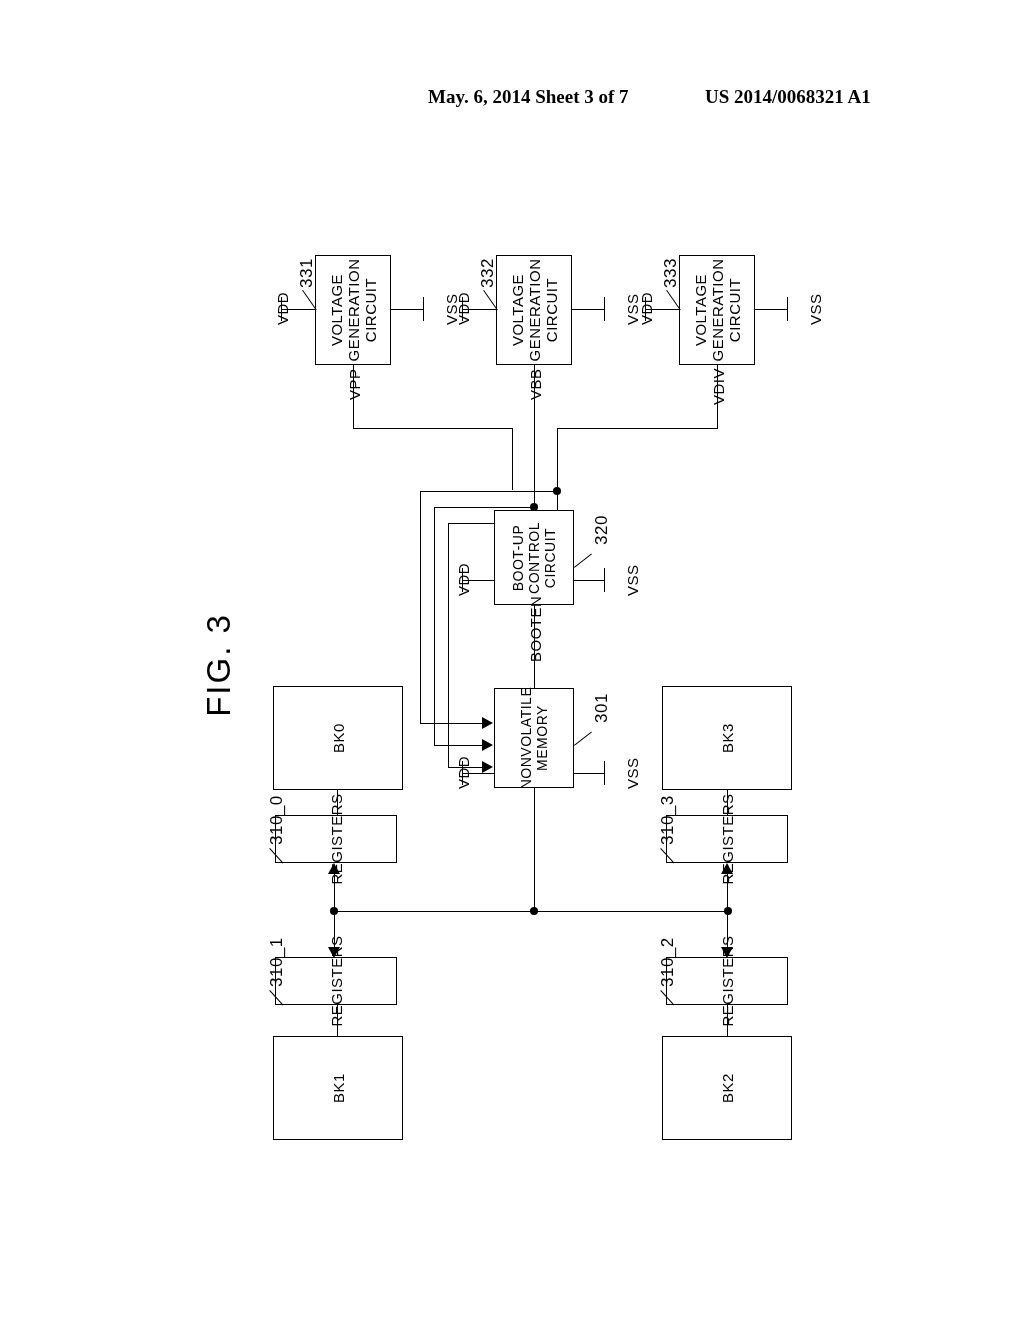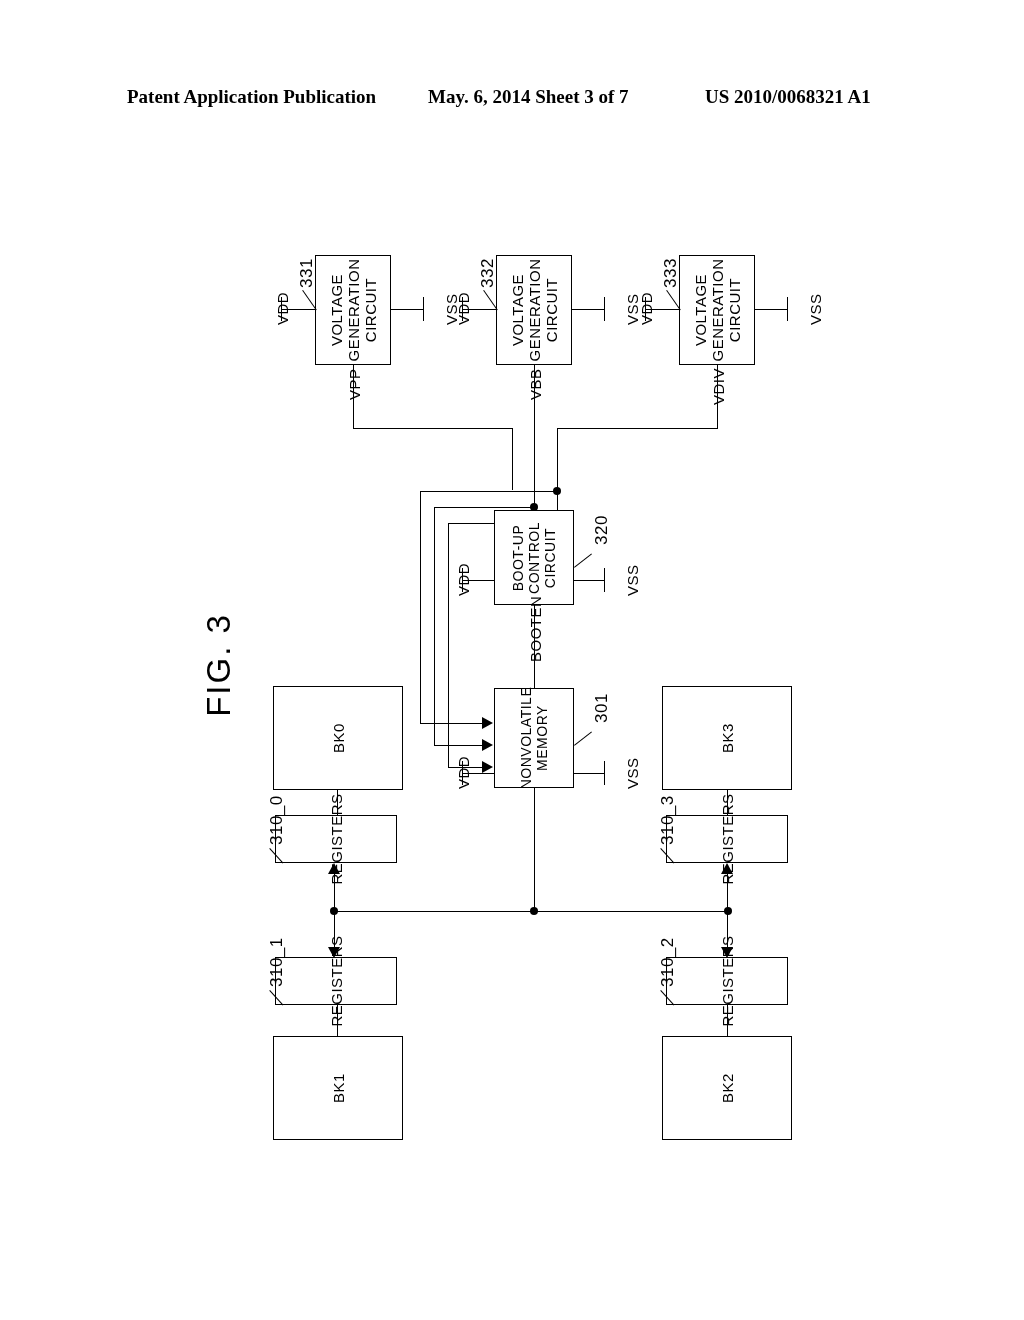--- a/index.html
+++ b/index.html
@@ -150,23 +150,22 @@
     width: 0; height: 0;
     border-left: 6px solid transparent;
     border-right: 6px solid transparent;
     border-top: 11px solid #000;
   }
 </style>
 </head>
 <body>
 
 <div id="page-header">
-  <span class="hdr-left">Patent Application Publication</span>
   <span class="hdr-mid">May. 6, 2014  Sheet 3 of 7</span>
-  <span class="hdr-right">US 2010/0068321 A1</span>
+  <span class="hdr-right">US 2014/0068321 A1</span>
 </div>
 
 <div id="fig-label">FIG. 3</div>
 
 <div class="blk" style="left:315px; top:255px; width:76px; height:110px;">
   <div class="blk-text">
     <span>VOLTAGE</span><br>
     <span>GENERATION</span><br>
     <span>CIRCUIT</span>
   </div>

